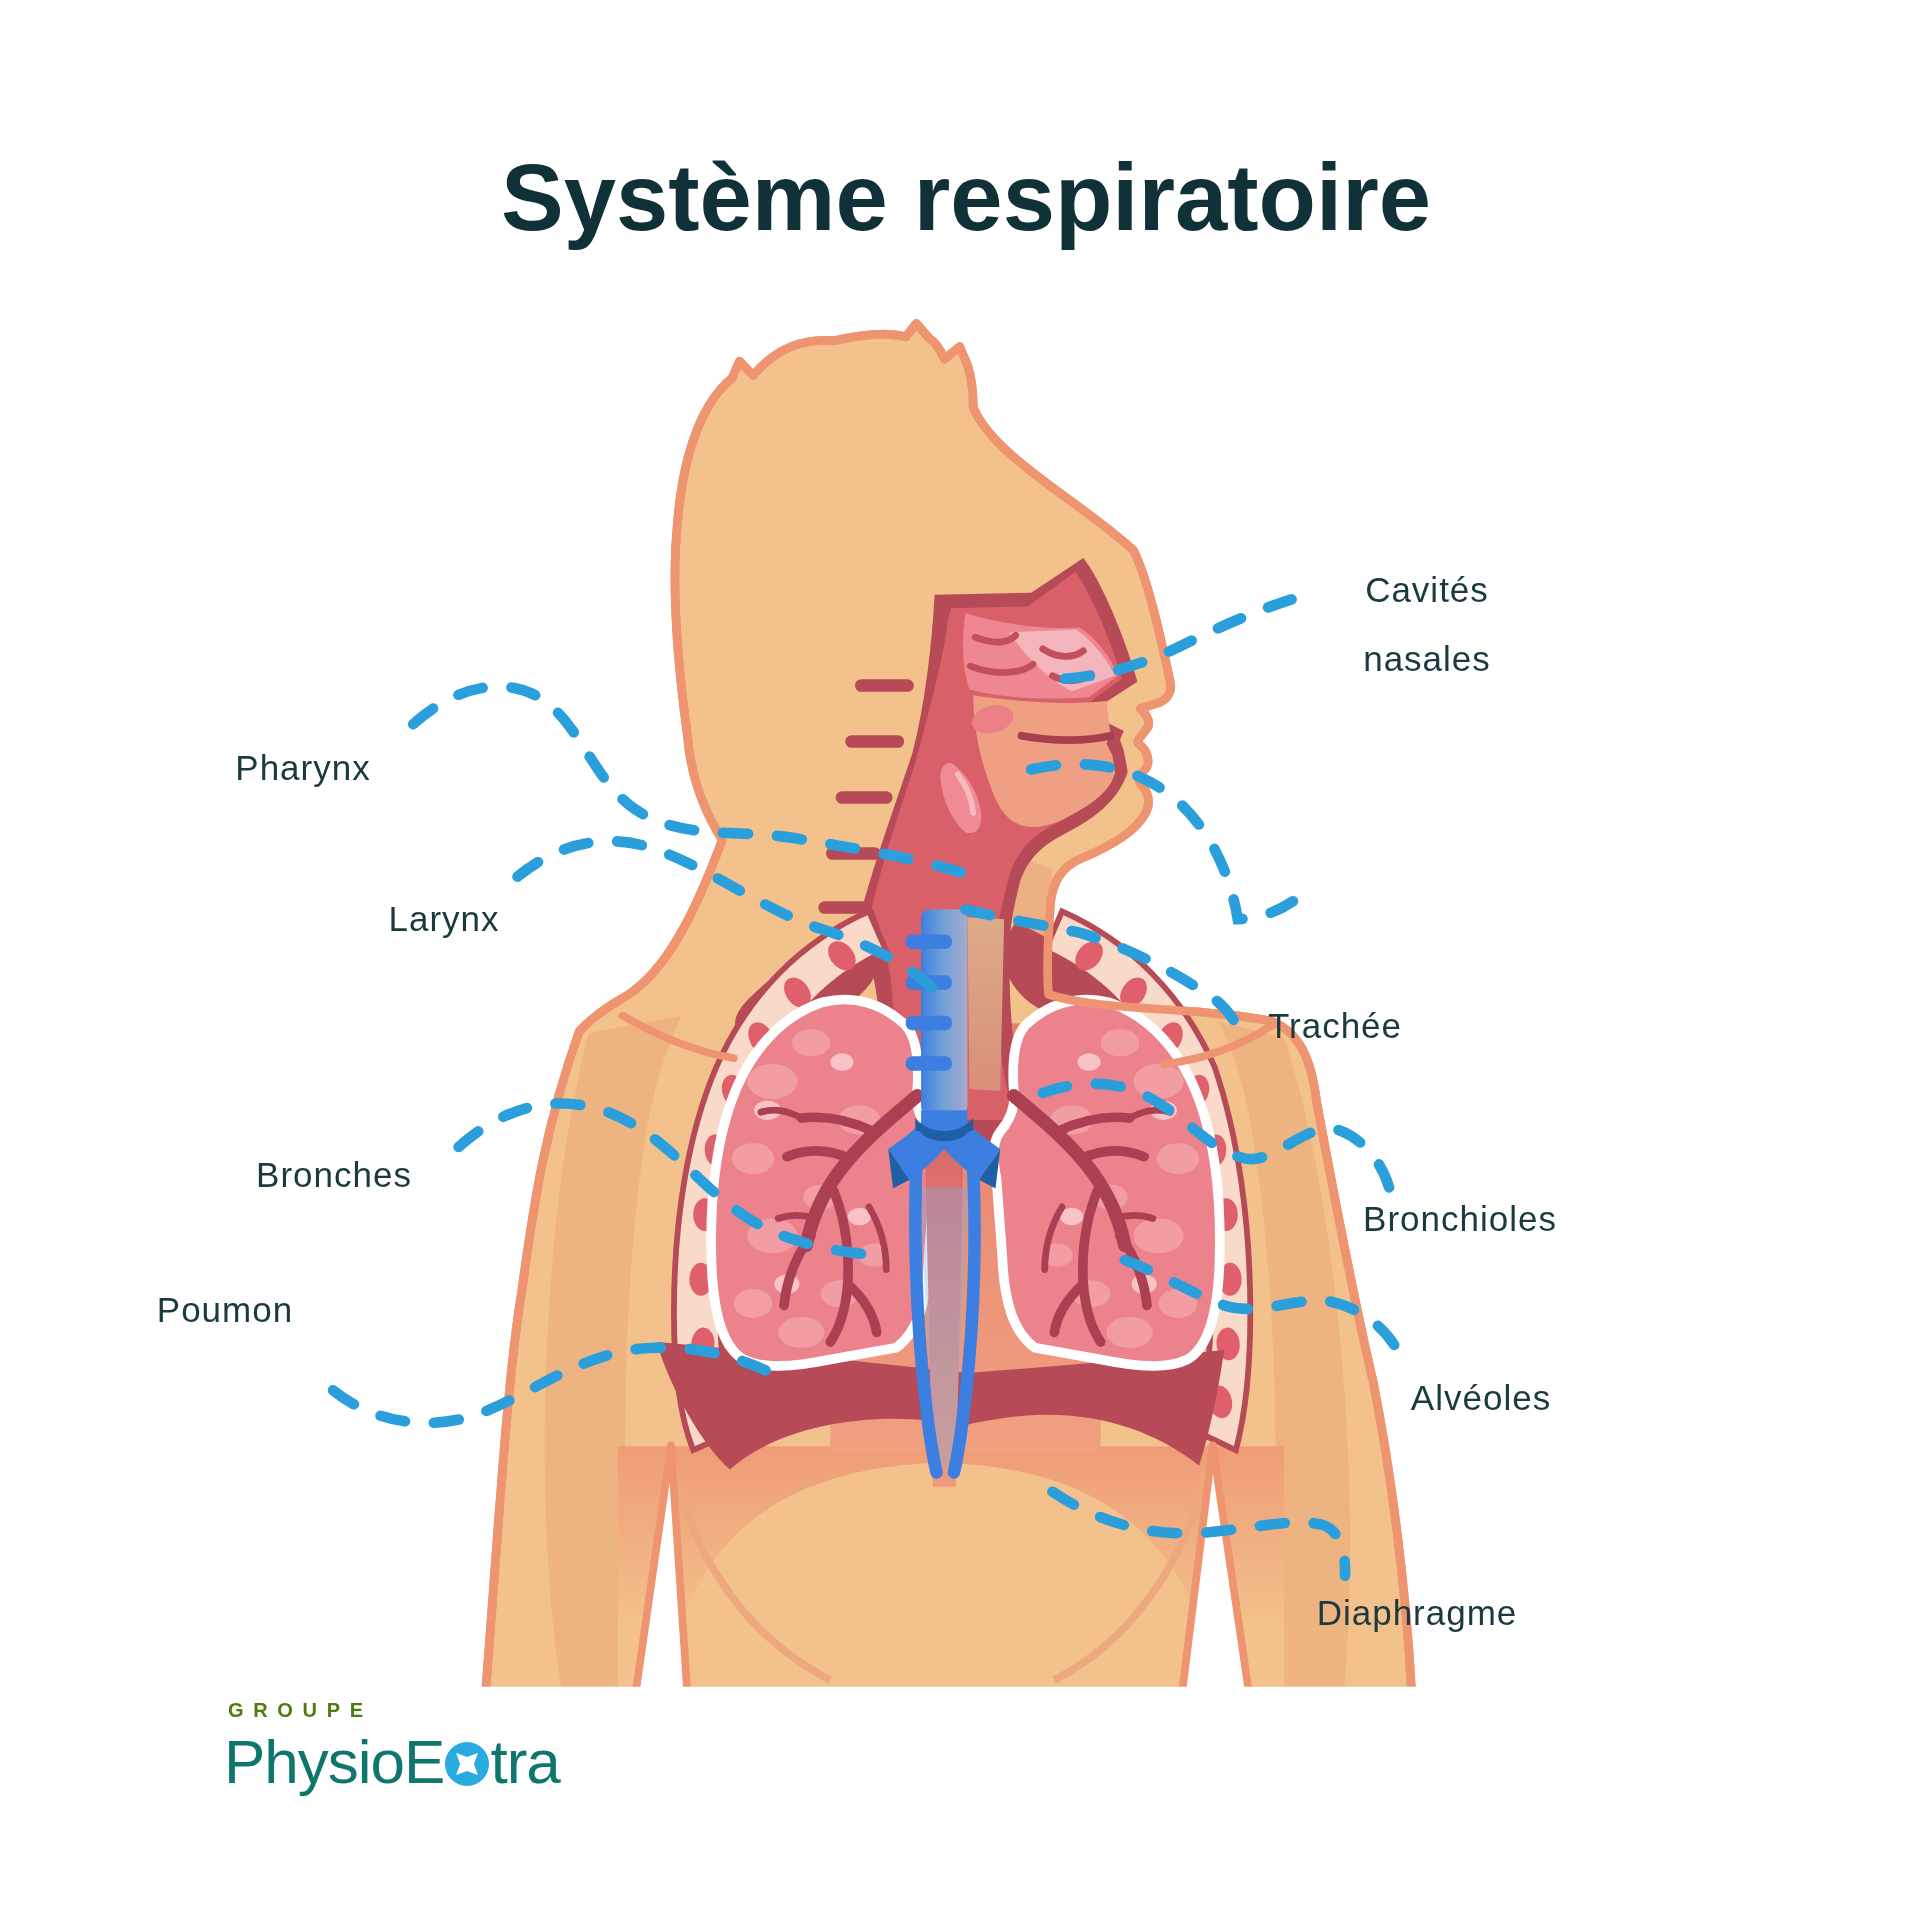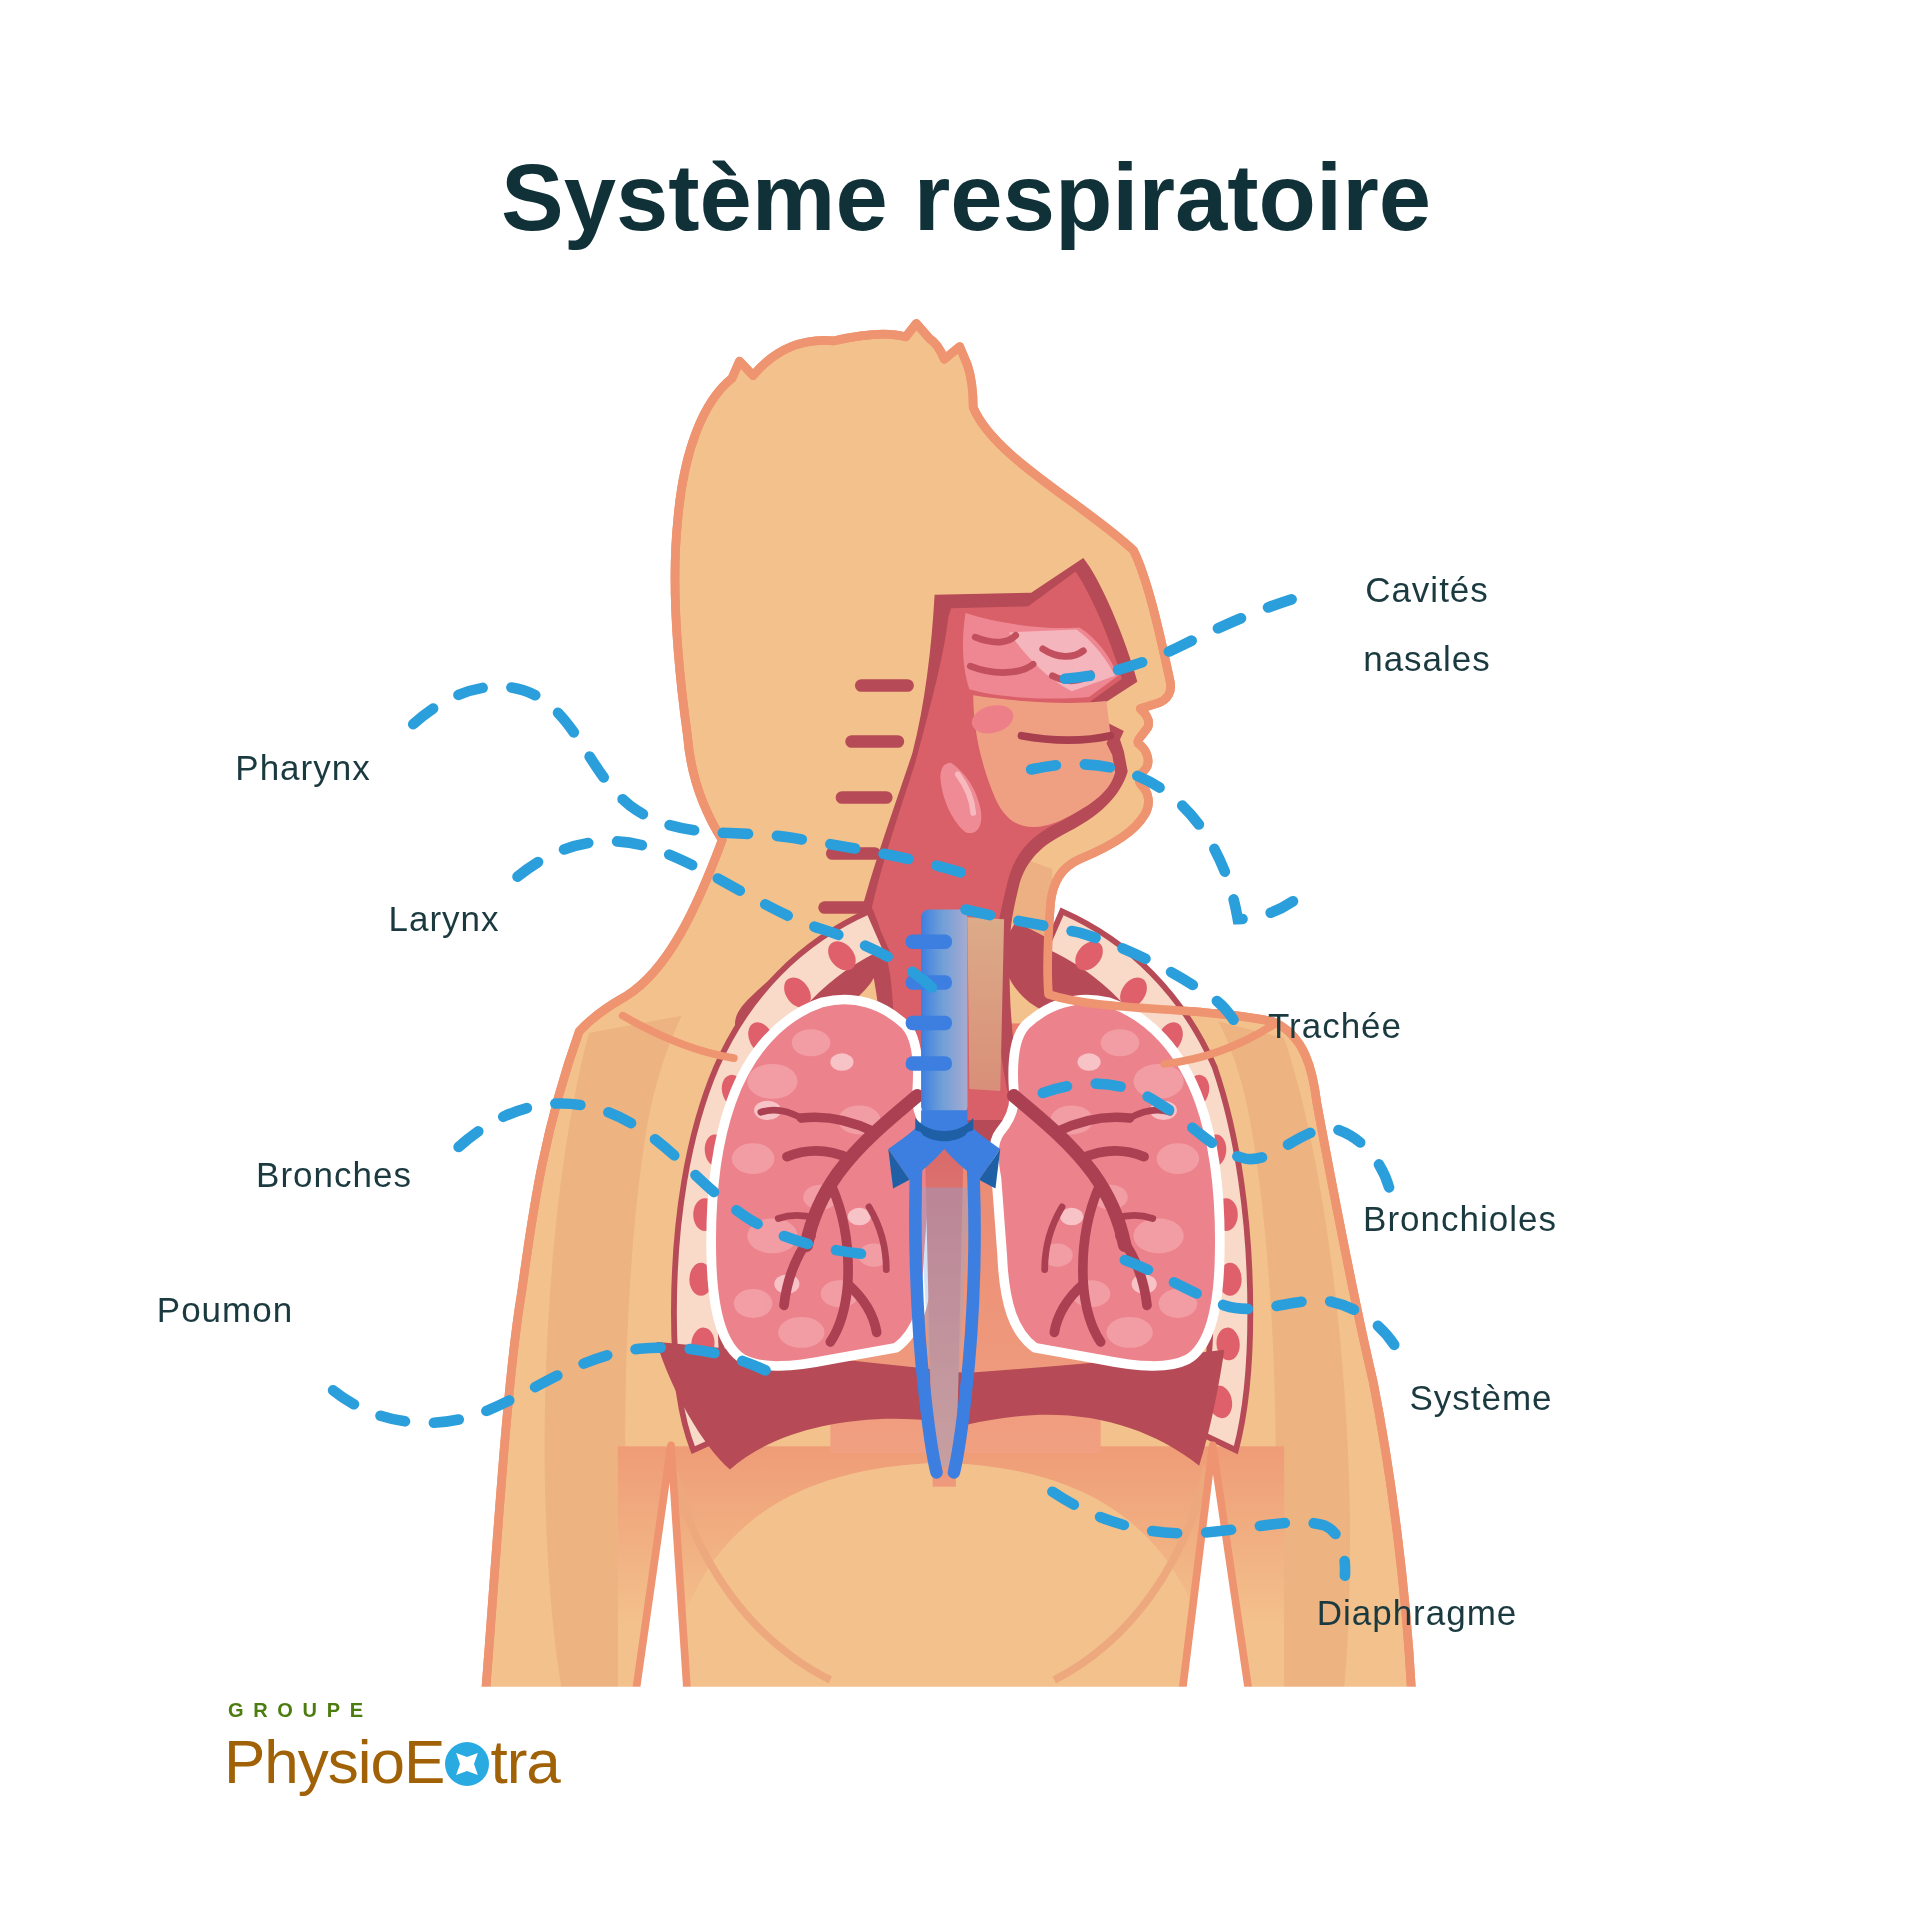--- a/index.html
+++ b/index.html
@@ -16,21 +16,21 @@
   #lbl-bronches{left:334px;top:1174px;}
   #lbl-poumon{left:225px;top:1309px;}
   #lbl-cavites-nasales{left:1427px;top:624px;}
   #lbl-cavite-buccale{left:1427px;top:903px;}
   #lbl-trachee{left:1335px;top:1025px;}
   #lbl-bronchioles{left:1460px;top:1218px;}
   #lbl-alveoles{left:1481px;top:1397px;}
   #lbl-diaphragme{left:1417px;top:1612px;}
   .logo{position:absolute;left:224px;top:1699px;}
   .logo-groupe{font-size:20px;font-weight:bold;letter-spacing:9.7px;color:#4d7c0f;margin:0 0 3.9px 3.9px;}
-  .logo-brand{font-size:62px;color:#a16207;letter-spacing:-1px;display:flex;align-items:center;}
+  .logo-brand{font-size:62px;color:#0f766e;letter-spacing:-1px;display:flex;align-items:center;}
   .logo-brand svg{margin:5.8px 1px 0 1px;}
 </style>
 </head>
 <body>
 
 <div id="stage">
 
   <svg id="art" viewBox="0 0 2000 2000" xmlns="http://www.w3.org/2000/svg">
     <defs>
       <linearGradient id="gAbd" x1="0" y1="0" x2="0" y2="1">
@@ -282,21 +282,21 @@
   <div class="label" id="lbl-pharynx">Pharynx</div>
   <div class="label" id="lbl-larynx">Larynx</div>
   <div class="label" id="lbl-bronches">Bronches</div>
   <div class="label" id="lbl-poumon">Poumon</div>
   <div class="label" id="lbl-cavites-nasales">
     <span>Cavités</span>
     <span>nasales</span>
   </div>
   <div class="label" id="lbl-trachee">Trachée</div>
   <div class="label" id="lbl-bronchioles">Bronchioles</div>
-  <div class="label" id="lbl-alveoles">Système</div>
+  <div class="label" id="lbl-alveoles">Alvéoles</div>
   <div class="label" id="lbl-diaphragme">Diaphragme</div>
 
   <div class="logo">
     <div class="logo-groupe">GROUPE</div>
     <div class="logo-brand">
       <span>PhysioE</span>
       <svg width="44" height="44" viewBox="0 0 40 40">
         <circle cx="20" cy="20" r="20" fill="#29abe2"></circle>
         <path d="M20 6 L24.5 15.5 L34 20 L24.5 24.5 L20 34 L15.5 24.5 L6 20 L15.5 15.5 Z" fill="#ffffff" transform="rotate(45 20 20)"></path>
       </svg>

